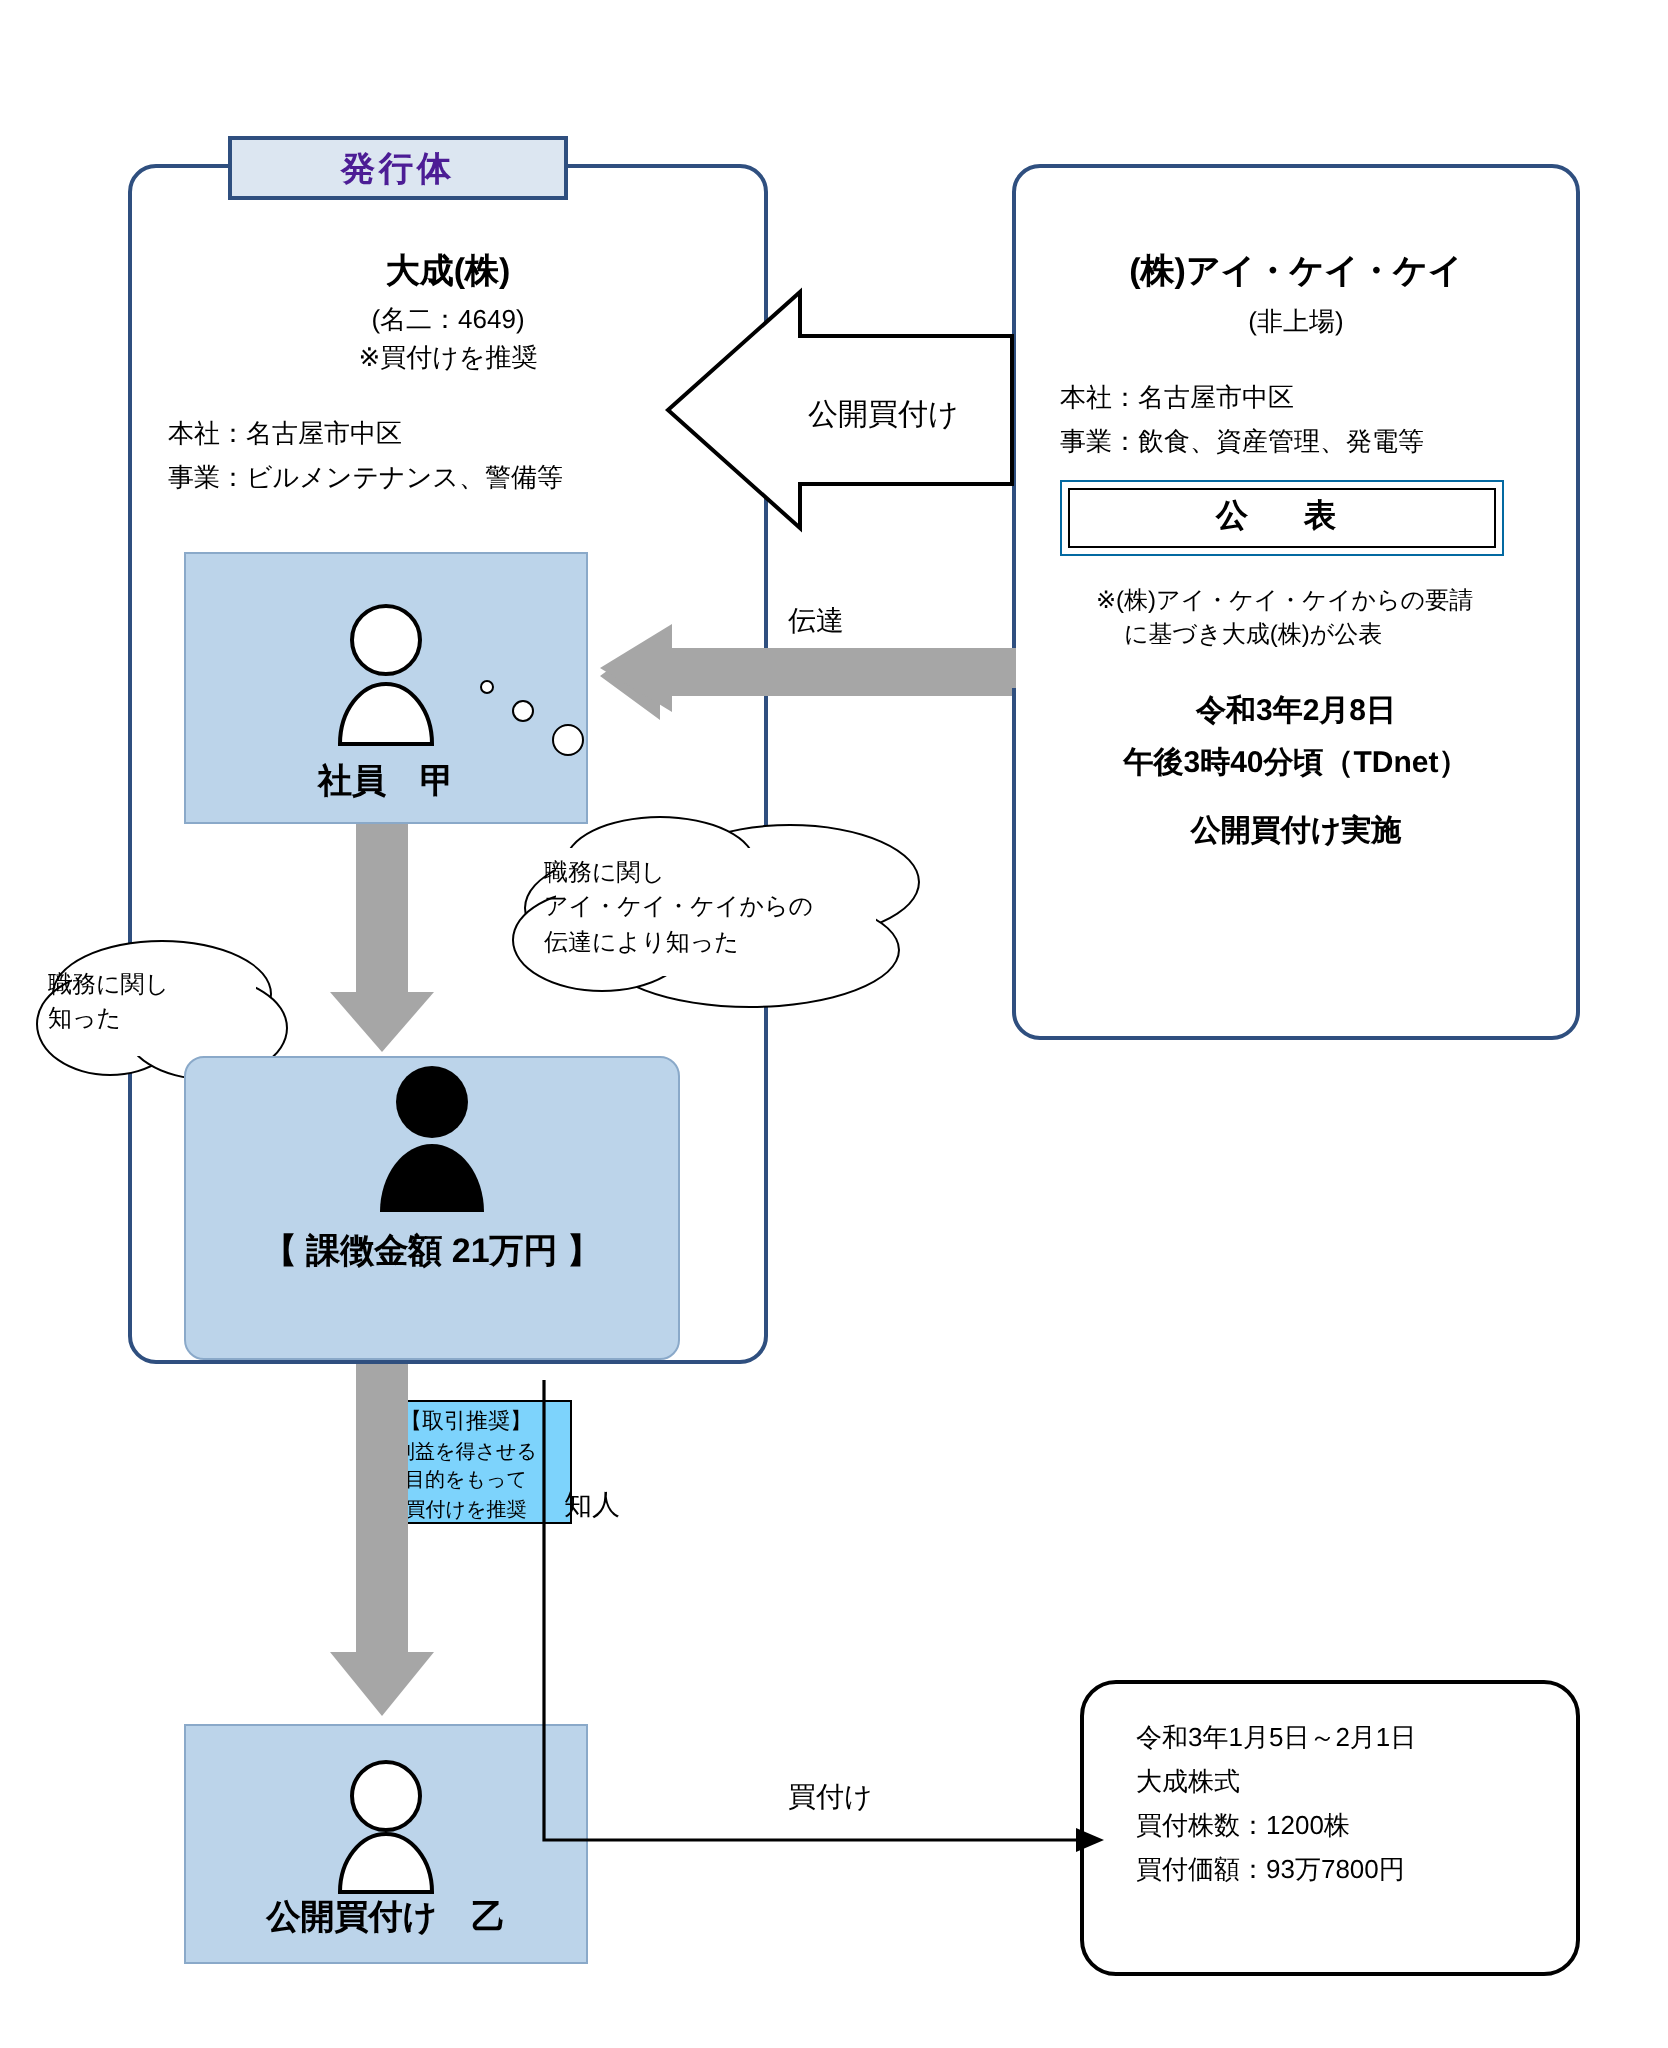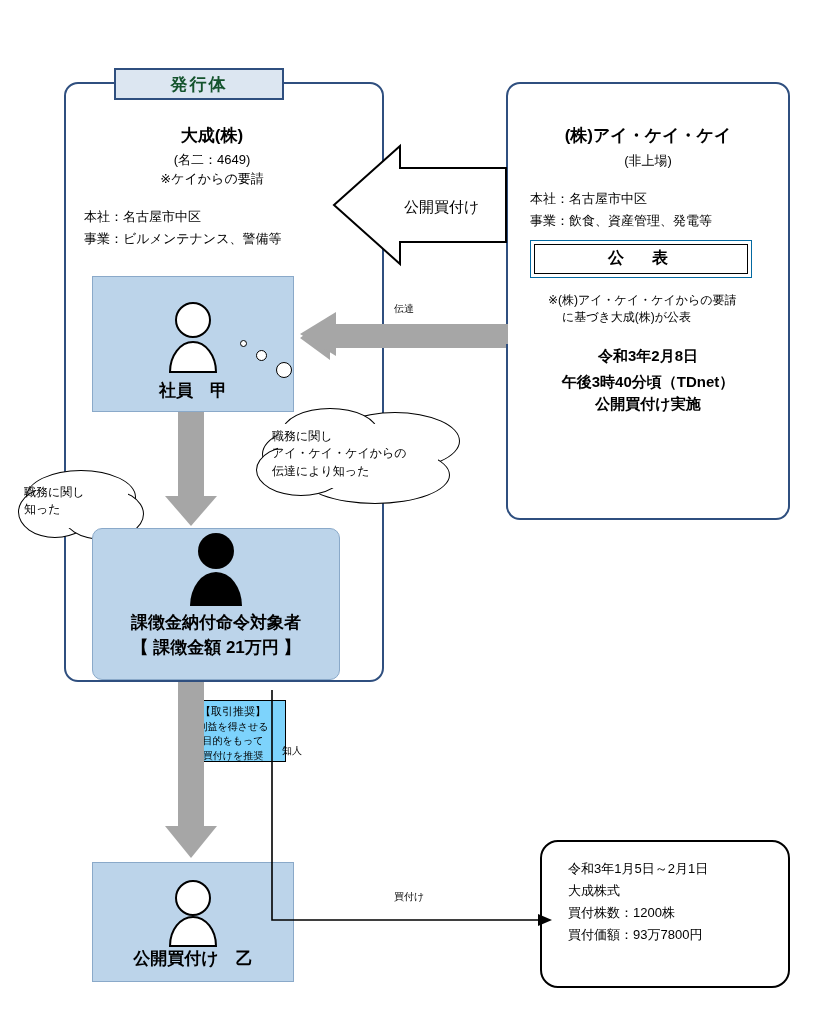--- a/index.html
+++ b/index.html
@@ -32,21 +32,21 @@
   .header-box {
     border: 2px solid #2f4f7f;
     background: #dce6f1;
     box-sizing: border-box;
     display: flex;
     align-items: center;
     justify-content: center;
     font-weight: bold;
     font-size: 17px;
     letter-spacing: 2px;
-    color: #14532d;
+    color: #4c1d95;
   }
 
   
   .person-box {
     background: #bcd4ea;
     border: 1px solid #8aa9c9;
     box-sizing: border-box;
     display: flex;
     flex-direction: column;
     align-items: center;
@@ -129,42 +129,42 @@
 
   svg.overlay {
     position: absolute;
     left: 0; top: 0;
     width: 834px;
     height: 1024px;
     pointer-events: none;
   }
   .label-on-arrow {
     position: absolute;
-    font-size: 10px;
+    font-size: 14px;
     font-weight: normal;
   }
 </style>
 </head>
 <body>
 
 <div id="canvas">
 
   <div class="panel abs" style="left:64px; top:82px; width:320px; height:600px;"></div>
 
   <div class="panel abs" style="left:506px; top:82px; width:284px; height:438px;"></div>
 
   <div class="header-box abs" style="left:114px; top:68px; width:170px; height:32px;">
     <span>発行体</span>
   </div>
 
 
-  <div class="abs" style="left:52px; top:124px; width:320px; text-align:center;">
+  <div class="abs" style="left:64px; top:124px; width:320px; text-align:center;">
     <div class="txt t17 b">大成(株)</div>
     <div class="txt" style="margin-top:2px;">(名二：4649)</div>
-    <div class="txt" style="margin-top:1px;">※ケイからの要請</div>
+    <div class="txt" style="margin-top:1px;">※買付けを推奨</div>
   </div>
 
   <div class="abs" style="left:84px; top:208px; width:300px;">
     <div class="txt">本社：名古屋市中区</div>
     <div class="txt" style="margin-top:3px;">事業：ビルメンテナンス、警備等</div>
   </div>
 
   <div class="abs" style="left:506px; top:124px; width:284px; text-align:center;">
     <div class="txt t17 b">(株)アイ・ケイ・ケイ</div>
     <div class="txt" style="margin-top:3px;">(非上場)</div>
@@ -180,21 +180,21 @@
   </div>
 
   <div class="abs" style="left:528px; top:292px; width:250px;margin-left:20px;">
     <div class="txt t12">※(株)アイ・ケイ・ケイからの要請</div>
     <div class="txt t12" style="margin-left:14px;">に基づき大成(株)が公表</div>
   </div>
 
   <div class="abs" style="left:506px; top:345px; width:284px; text-align:center;">
     <div class="txt t15 b">令和3年2月8日</div>
     <div class="txt t15 b" style="margin-top:4px;">午後3時40分頃（TDnet）</div>
-    <div class="txt t15 b" style="margin-top:0;">公開買付け実施</div>
+    <div class="txt t15 b" style="margin-top:12px;">公開買付け実施</div>
   </div>
 
   <div class="person-box abs" style="left:92px; top:276px; width:202px; height:136px;">
   </div>
   <svg class="overlay">
 
     <circle cx="193" cy="320" r="17" fill="#ffffff" stroke="#000000" stroke-width="2"></circle>
     <path d="M 170 372 A 23 30 0 0 1 216 372 Z" fill="#ffffff" stroke="#000000" stroke-width="2"></path>
   </svg>
   <div class="abs person-label" style="left:92px; top:380px; width:202px;">社員　甲</div>
@@ -227,21 +227,20 @@
   <div class="bubble" style="left:146px; top:556px; width:10px; height:10px;"></div>
   <div class="bubble" style="left:160px; top:564px; width:7px; height:7px;"></div>
 
   <div class="person-box rounded abs" style="left:92px; top:528px; width:248px; height:152px;">
   </div>
   <svg class="overlay">
     <circle cx="216" cy="551" r="18" fill="#000000"></circle>
     <path d="M 190 606 A 26 34 0 0 1 242 606 Z" fill="#000000"></path>
   </svg>
   <div class="abs person-label" style="left:92px; top:612px; width:248px;">
-    <div>課徴金納付命令対象者</div>
     <div style="margin-top:3px;">【 課徴金額 21万円 】</div>
   </div>
 
   <div class="rec-box abs" style="left:180px; top:700px; width:106px; height:62px;">
     <div style="font-size:11px; font-weight:normal;">【取引推奨】</div>
     <div>利益を得させる</div>
     <div>目的をもって</div>
     <div>買付けを推奨</div>
   </div>
 

